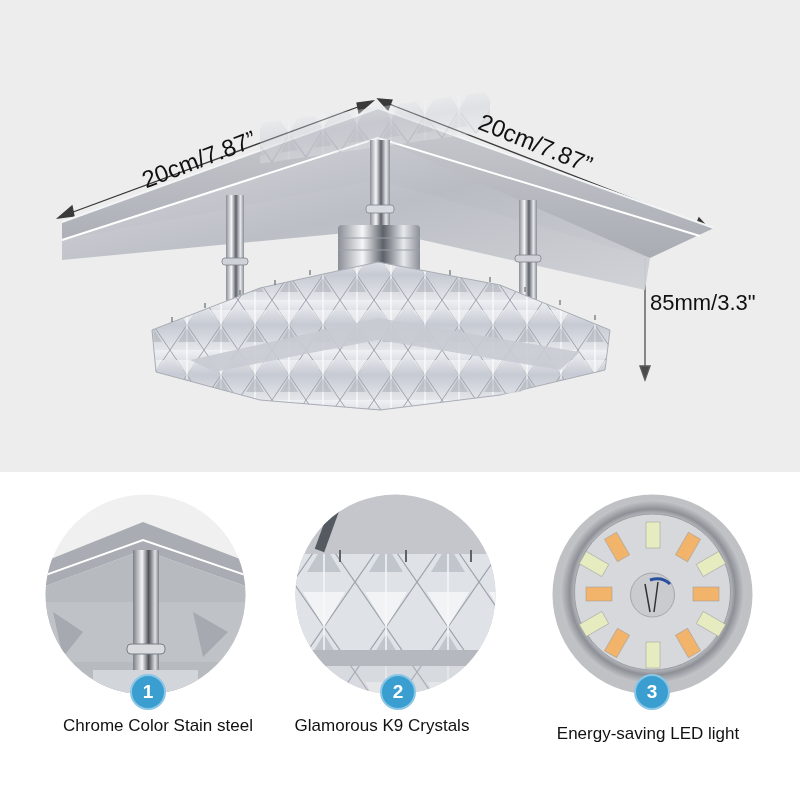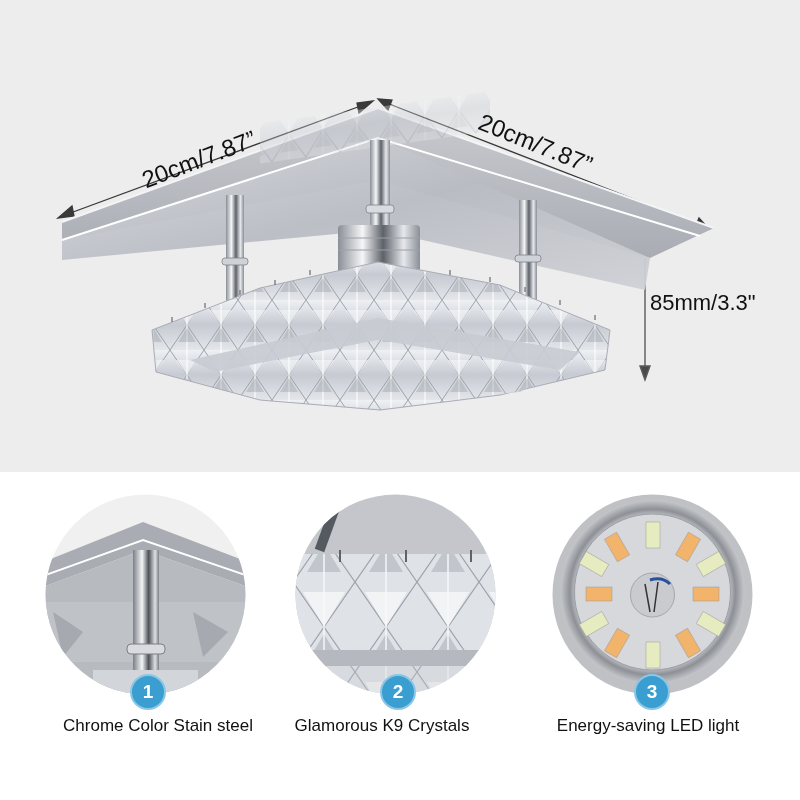--- a/index.html
+++ b/index.html
@@ -57,21 +57,21 @@
     top: 716px;
     font-family: "Liberation Sans", sans-serif;
     font-size: 17px;
     color: #111;
     white-space: nowrap;
     text-align: center;
     width: 260px;
   }
   .caption-1 { left: 28px; }
   .caption-2 { left: 252px; }
-  .caption-3 { left: 518px; }
+  .caption-3 { left: 518px; margin-top: 8px; }
 </style>
 </head>
 <body>
 
 <div class="top-panel"></div>
 <div class="bottom-panel"></div>
 
 <svg class="lamp-svg" viewBox="0 0 800 472">
   <defs>
     <linearGradient id="plateTop" x1="0" y1="0" x2="0" y2="1">

